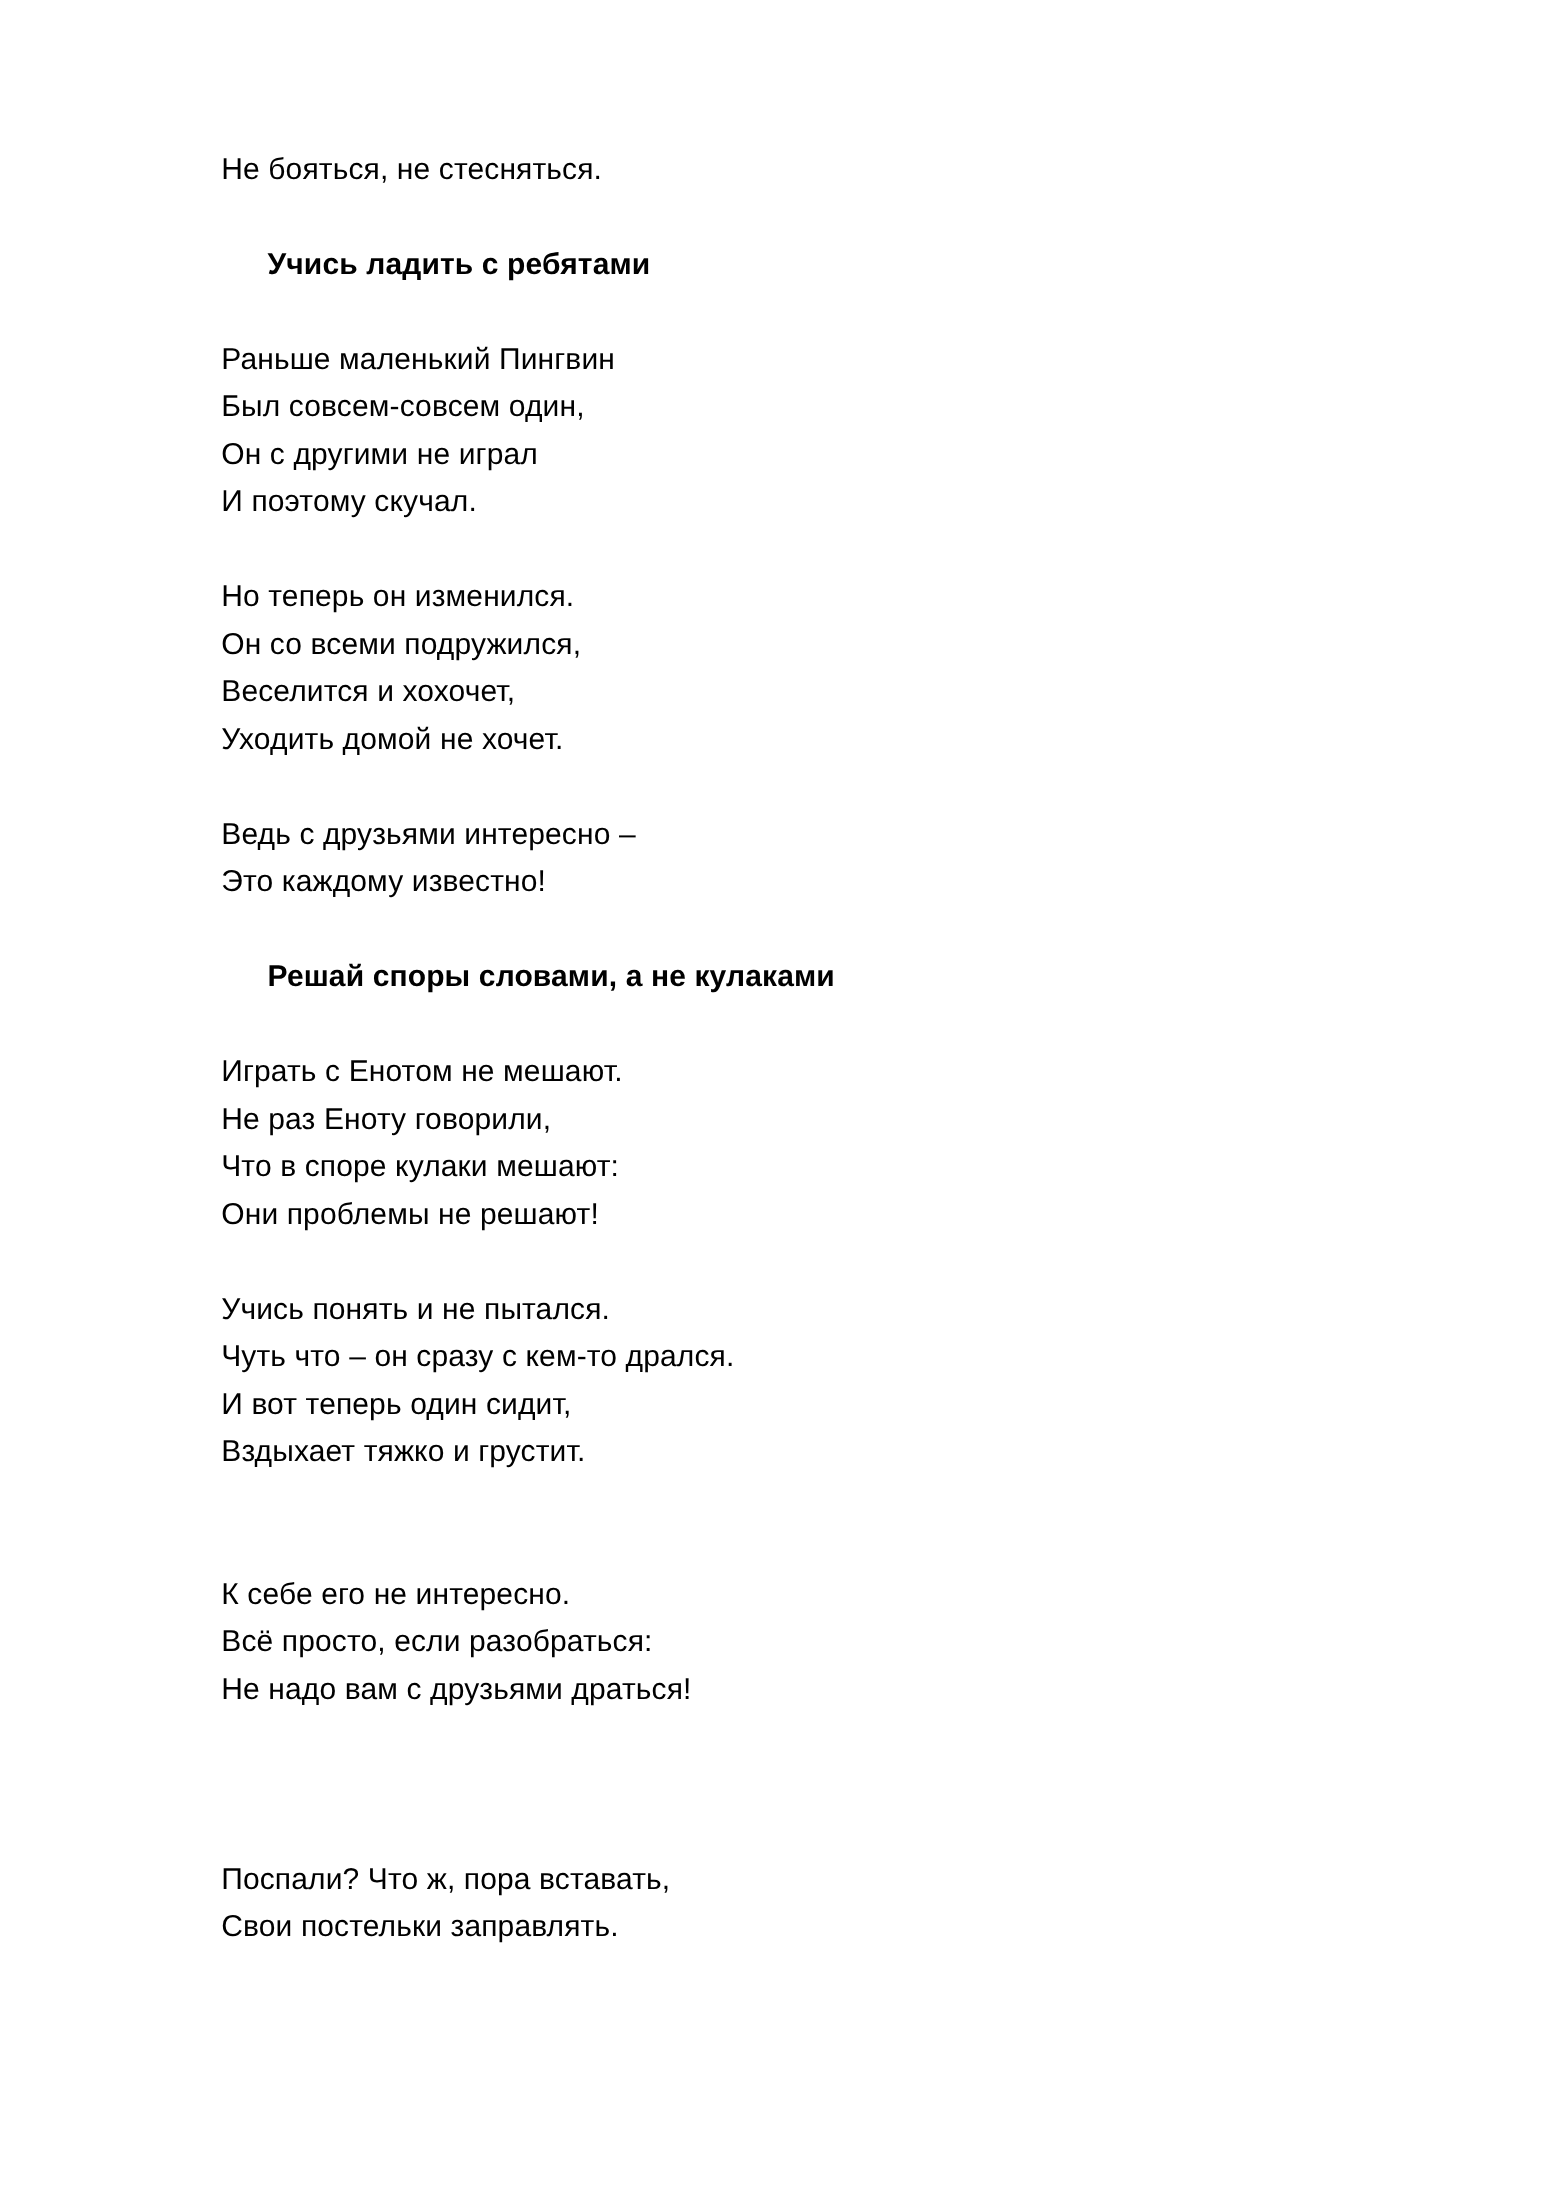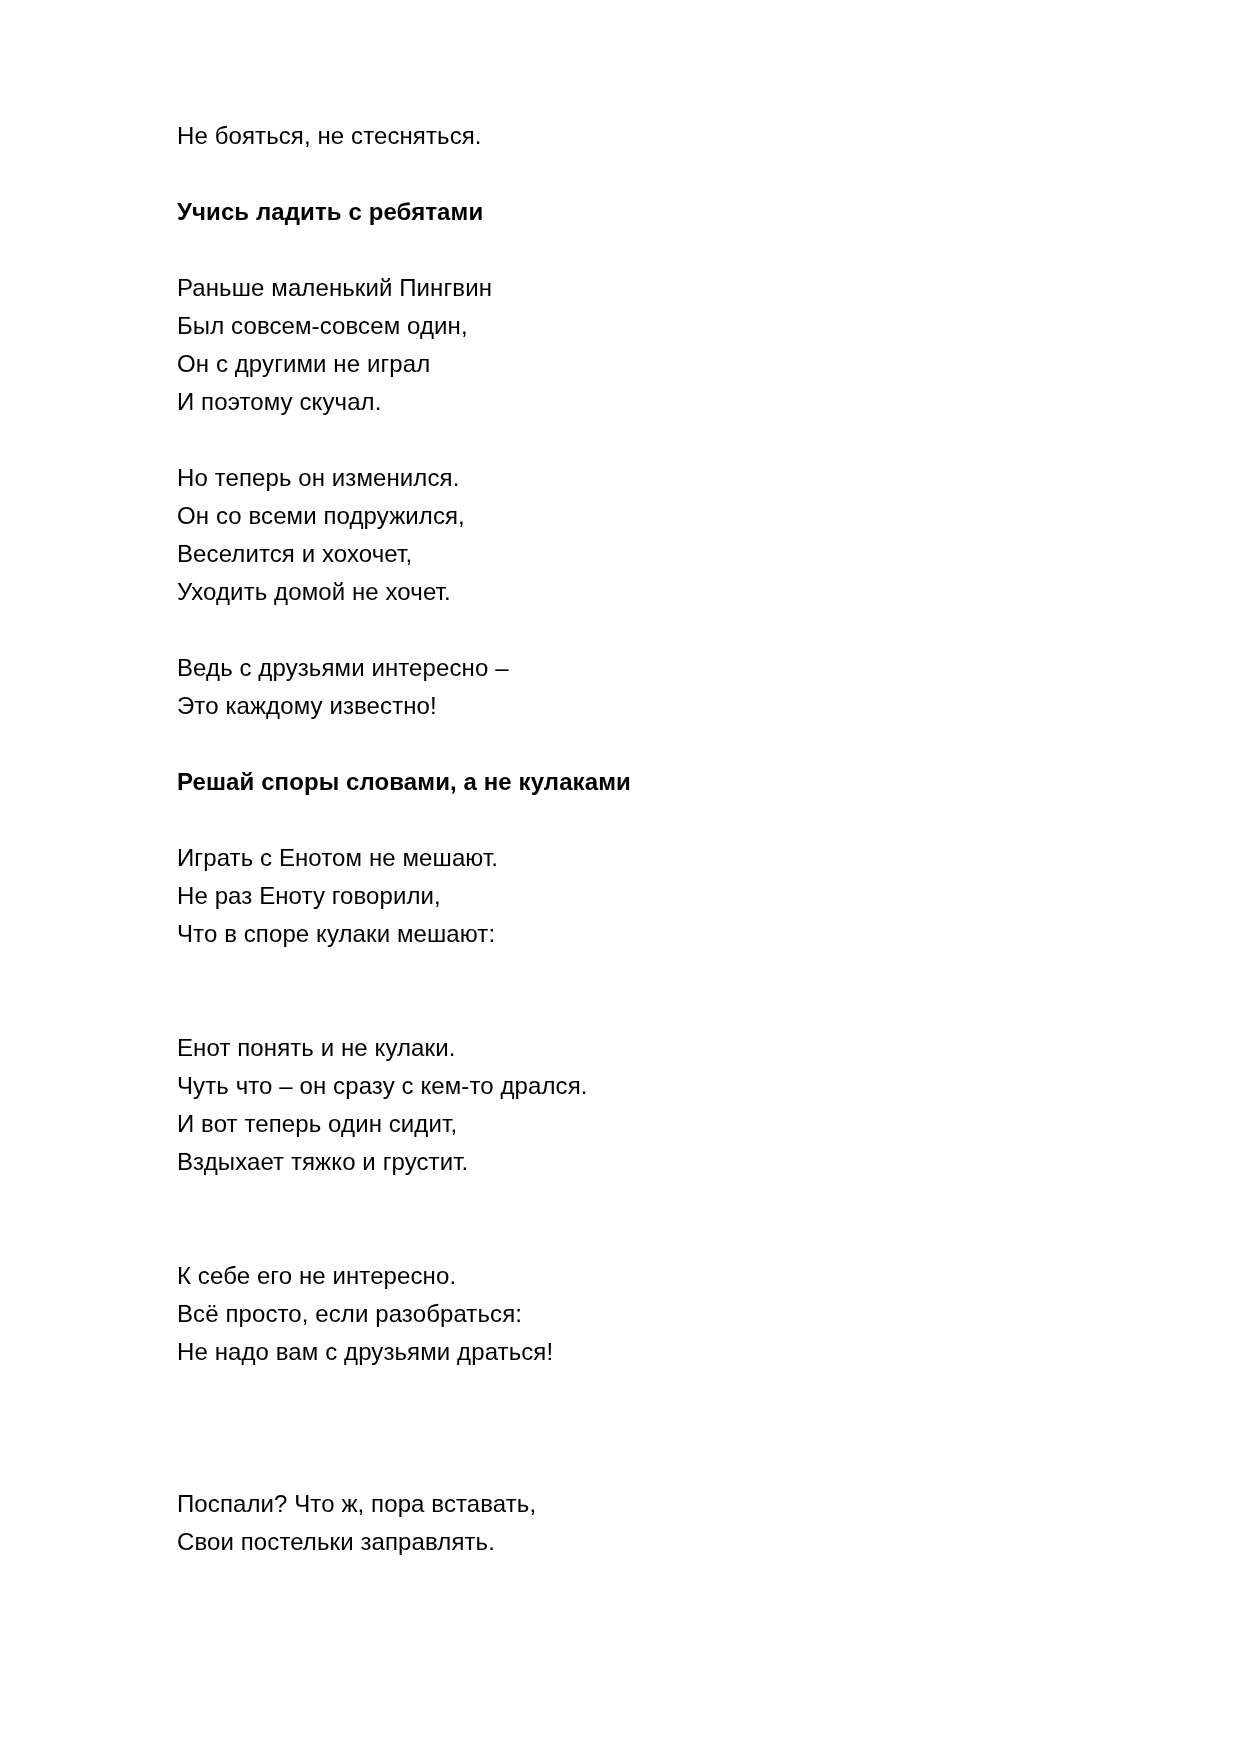--- a/index.html
+++ b/index.html
@@ -26,20 +26,21 @@
     .line {
       position: absolute;
       left: 177px;
       font-size: 24px;
       line-height: 30px;
       white-space: nowrap;
       letter-spacing: 0.1px;
     }
     .heading {
       font-weight: bold;
+      margin-left: 37px;
     }
   </style>
 </head>
 <body>
 
 <div class="page">
   <div class="line" style="top:121px">Не бояться, не стесняться.</div>
 
   <div class="line heading" style="top:197px">Учись ладить с ребятами</div>
 
@@ -54,22 +55,23 @@
   <div class="line" style="top:577px">Уходить домой не хочет.</div>
 
   <div class="line" style="top:653px">Ведь с друзьями интересно –</div>
   <div class="line" style="top:691px">Это каждому известно!</div>
 
   <div class="line heading" style="top:767px">Решай споры словами, а не кулаками</div>
 
   <div class="line" style="top:843px">Играть с Енотом не мешают.</div>
   <div class="line" style="top:881px">Не раз Еноту говорили,</div>
   <div class="line" style="top:919px">Что в споре кулаки мешают:</div>
+  <div class="line" style="top:957px">Они проблемы не решают!</div>
 
-  <div class="line" style="top:1033px">Енот понять и не кулаки.</div>
+  <div class="line" style="top:1033px">Учись понять и не пытался.</div>
   <div class="line" style="top:1071px">Чуть что – он сразу с кем-то дрался.</div>
   <div class="line" style="top:1109px">И вот теперь один сидит,</div>
   <div class="line" style="top:1147px">Вздыхает тяжко и грустит.</div>
 
   <div class="line" style="top:1261px">К себе его не интересно.</div>
   <div class="line" style="top:1299px">Всё просто, если разобраться:</div>
   <div class="line" style="top:1337px">Не надо вам с друзьями драться!</div>
 
 
   <div class="line" style="top:1489px">Поспали? Что ж, пора вставать,</div>

